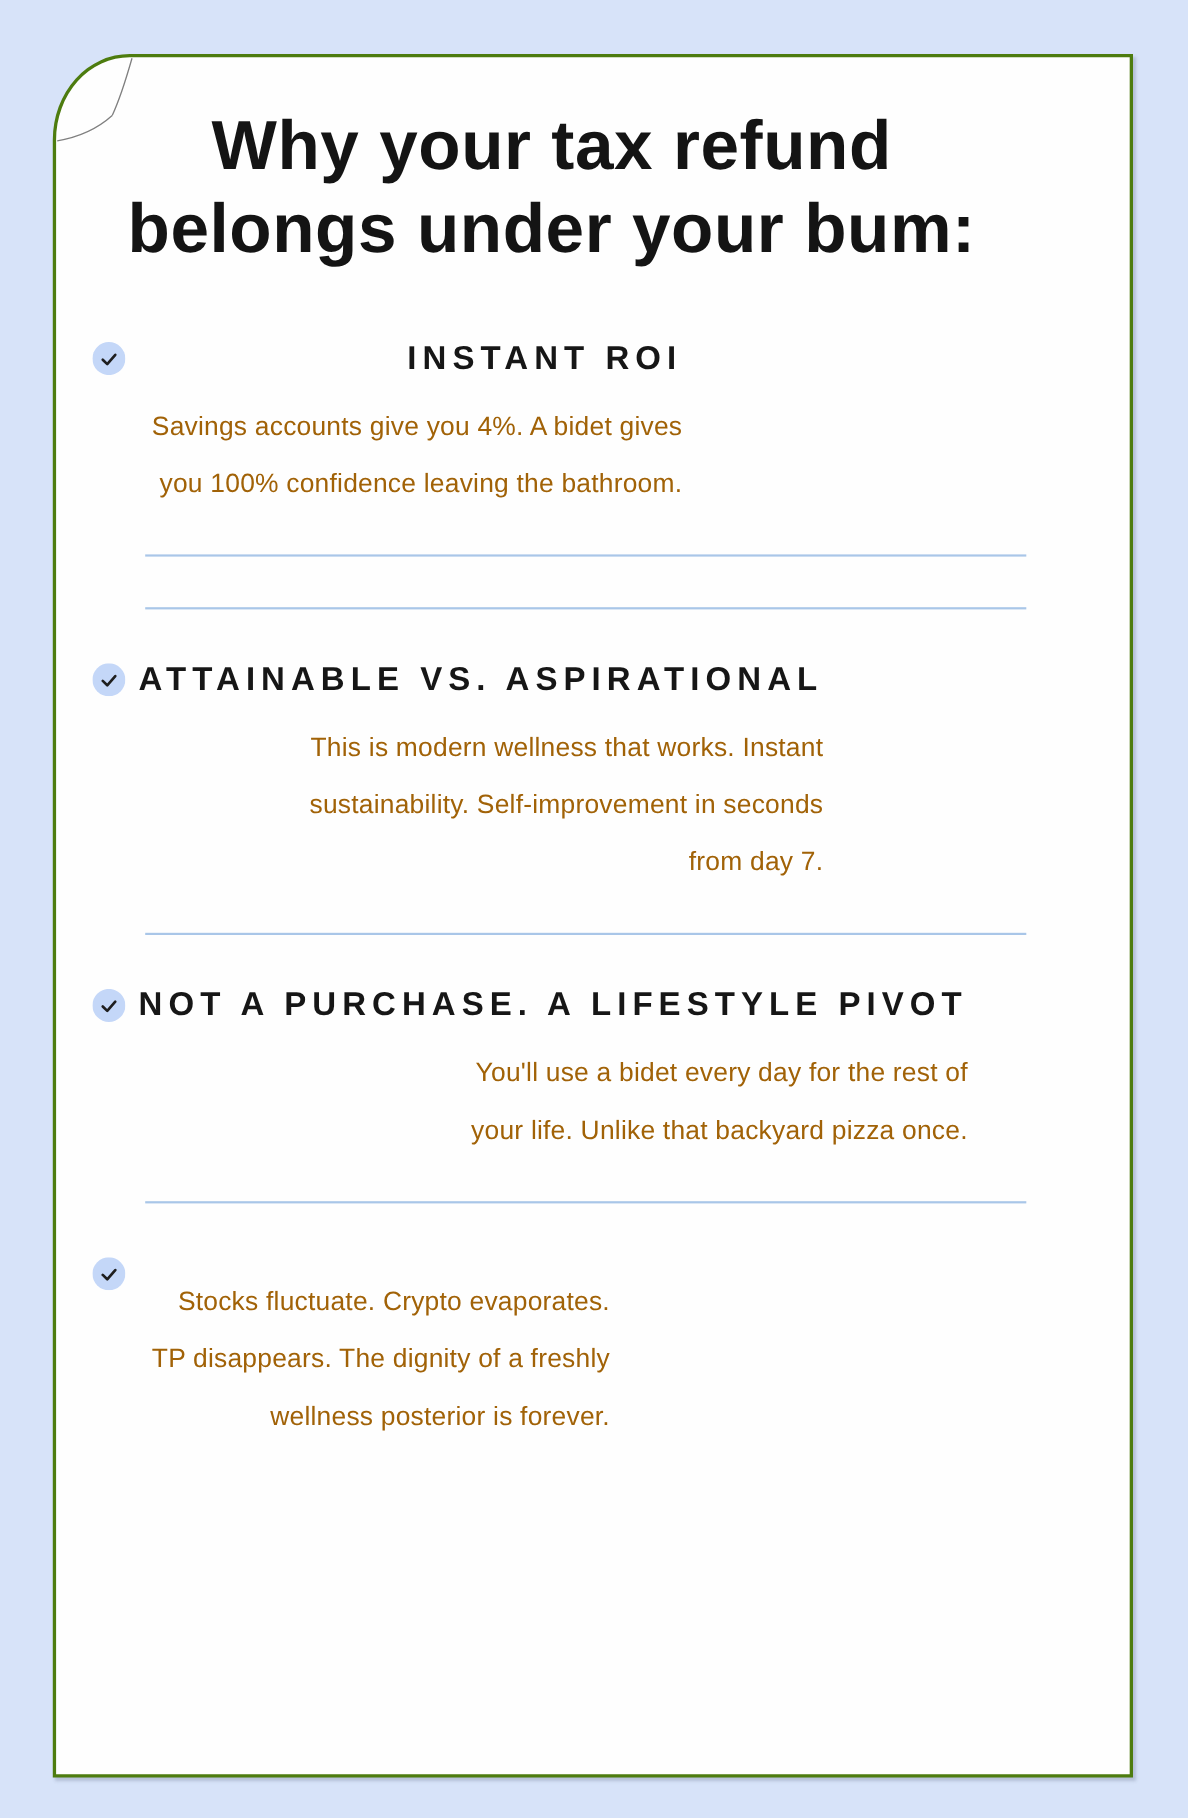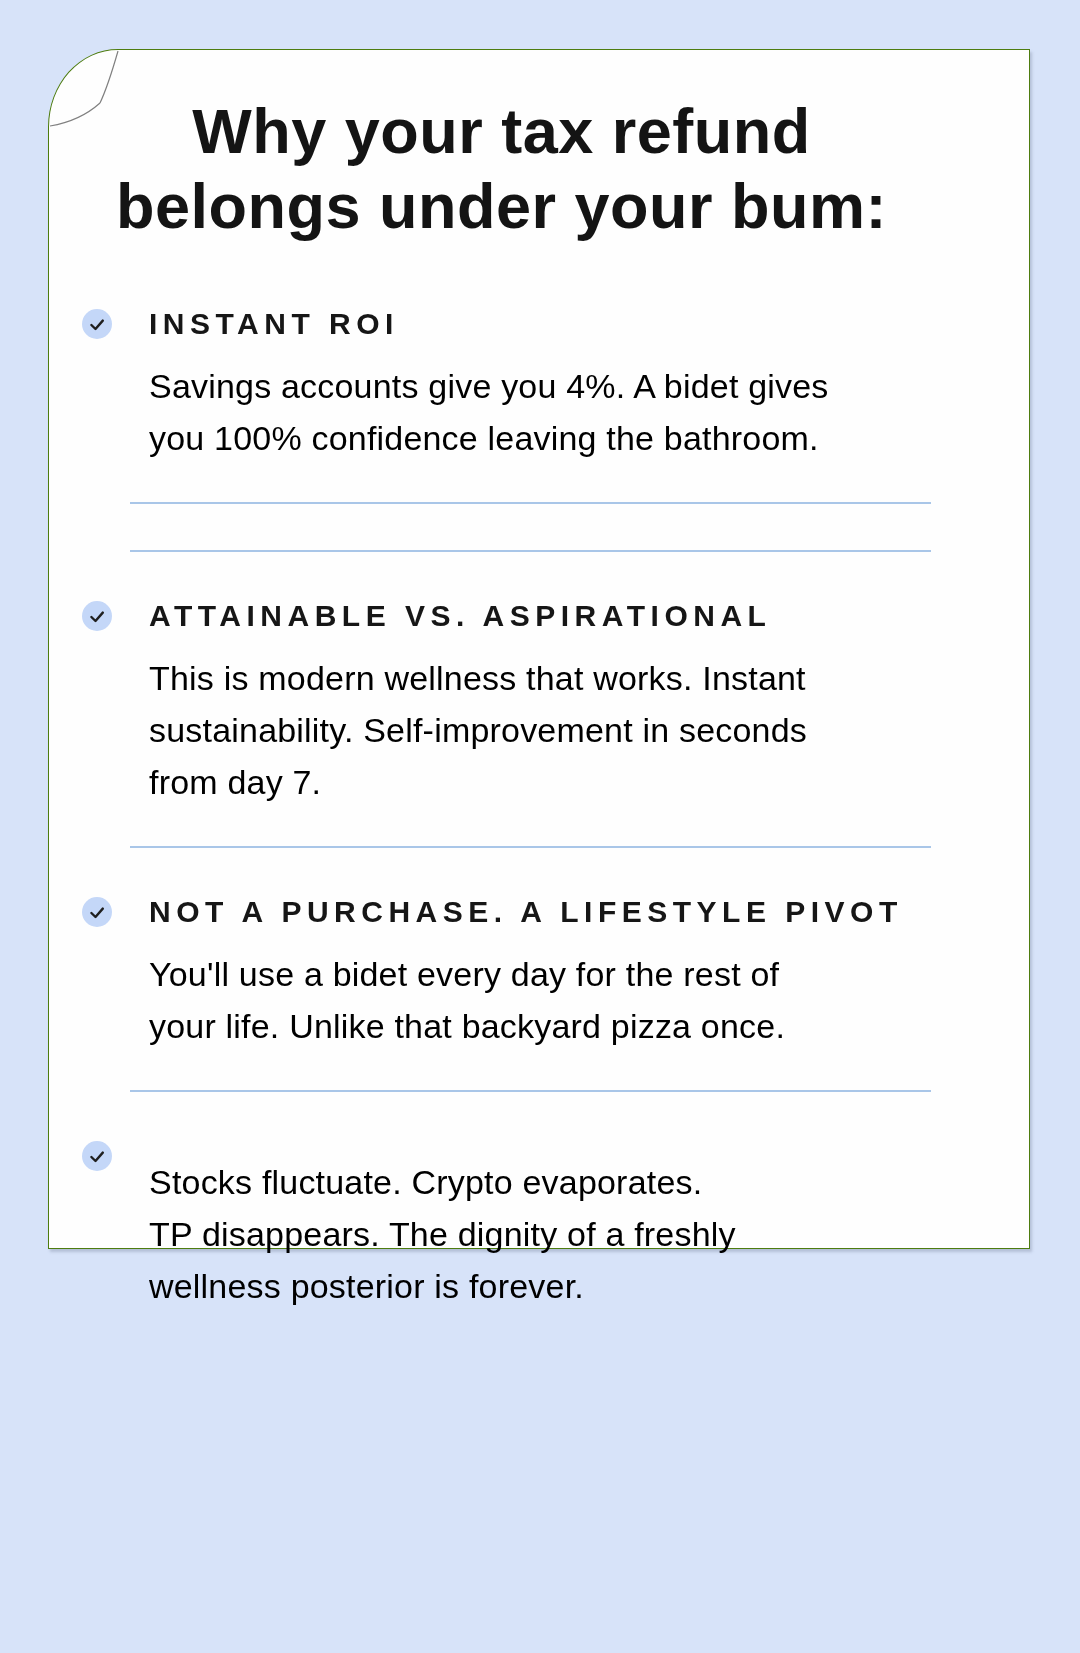--- a/index.html
+++ b/index.html
@@ -5,60 +5,60 @@
   html, body { margin: 0; padding: 0; }
   body {
     width: 1080px; height: 1653px;
     background: #d7e3f9;
     font-family: "Liberation Sans", "DejaVu Sans", sans-serif;
     position: relative;
     overflow: hidden;
   }
   .card {
     position: absolute; left: 48px; top: 49px;
-    width: 982px; height: 1200px;
+    width: 982px; height: 1567px;
     box-sizing: border-box;
     background: #fefefe;
-    border: 1px solid #4d7c0f;
+    border: 3px solid #4d7c0f;
     border-top-left-radius: 70px 78px;
     box-shadow: 2px 3px 3px rgba(100,110,135,0.30);
   }
   .curl {
     position: absolute; top: 0; left: 0;
     width: 80px; height: 86px;
     pointer-events: none;
   }
   .title {
     margin: 44px 75px 0 0;
     text-align: center;
     font-size: 63px;
     line-height: 75px;
     font-weight: 700;
     letter-spacing: 0.5px;
     color: #141414;
     white-space: pre-line;
   }
   .sections { margin-top: 62px; padding-left: 33px; }
-  .section { display: flex; gap: 37px; align-items: flex-start; }
+  .section { display: flex; gap: 12px; align-items: flex-start; text-align: right; }
   .icon-wrap { flex: 0 0 30px; padding-top: 3px; }
   .heading {
     margin: 0;
     font-size: 30px;
     line-height: 36px;
     font-weight: 700;
     letter-spacing: 5.5px;
     color: #161616;
     text-transform: uppercase;
   }
   .body {
-    margin: 18px 0 0 0;
-    font-size: 34px;
+    margin: 18px 0 0 12px;
+    font-size: 24px;
     line-height: 52px;
     letter-spacing: 0.2px;
-    color: #000000;
+    color: #a16207;
     white-space: pre-line;
   }
   .divider {
     height: 2px;
     width: 801px;
     margin: 38px 0 46px 48px;
     background: #a9c6e8;
   }
   .check-bg { fill: #c4d7f8; }
   .check-mark { fill: none; stroke: #1f1f1f; stroke-width: 2.4; stroke-linecap: round; stroke-linejoin: round; }

